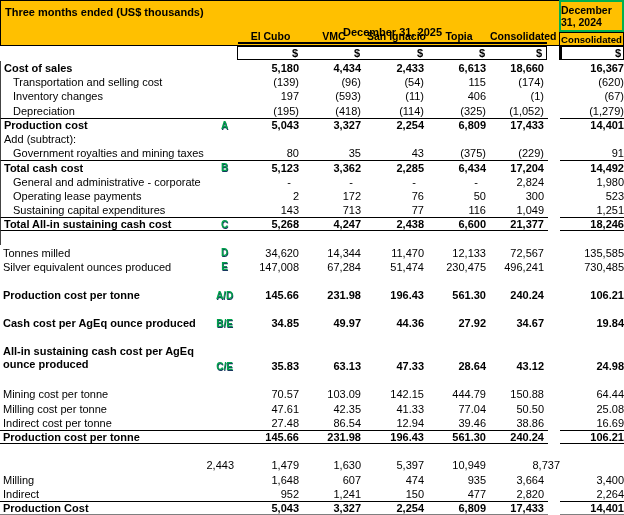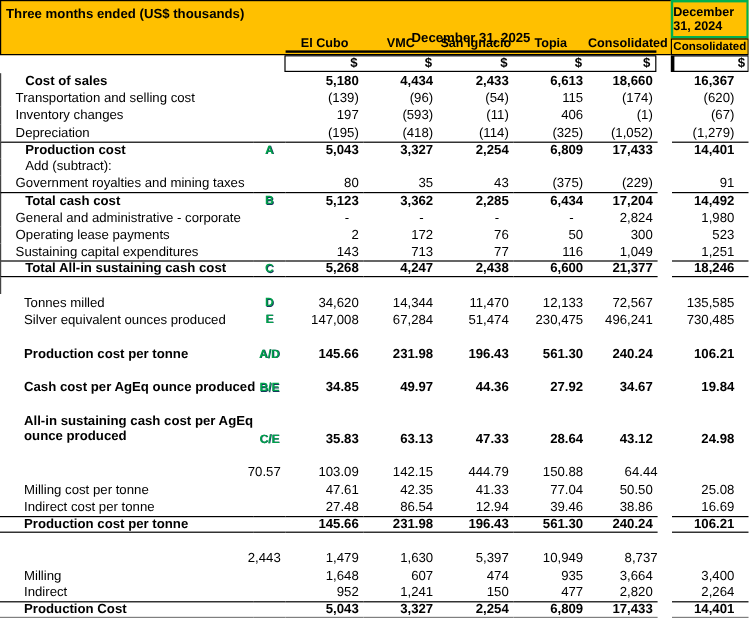--- a/index.html
+++ b/index.html
@@ -35,26 +35,26 @@
                background:#fff; border:1px solid #000; border-left:3px solid #000; box-sizing:border-box;
                display:flex; align-items:center; justify-content:flex-end; padding-right:2px;
                font-weight:700; font-size:11px; }
 
   
   .tbody { position:absolute; left:0; top:61px; width:624px; }
   .row { display:grid; grid-template-columns:211px 27px 65px 62px 63px 62px 58px 12px 64px;
          height:14.2px; box-sizing:border-box; font-size:11px; }
   .row.wrap2 { height:28.4px; }
   .cell { height:100%; display:flex; align-items:center; box-sizing:border-box; overflow:visible; }
-  .lbl { padding-left:20px; white-space:nowrap; }
+  .lbl { padding-left:3px; white-space:nowrap; }
   .lbl.indent { padding-left:12px; }
   .ref { justify-content:center; color:#00A14B; font-weight:700; font-size:10px;
          text-shadow:0.5px 0.5px 0 #17375E; }
   .val { justify-content:flex-end; padding-right:4px; }
-  .prior { justify-content:flex-end; padding-right:12px; }
+  .prior { justify-content:flex-end; padding-right:0; }
   .bold .lbl, .bold .val, .bold .prior { font-weight:700; }
   .bt .m, .bt .prior { border-top:1px solid #000; }
   .bb .m, .bb .prior { border-bottom:1px solid #000; }
   .tb .m, .tb .prior { border-bottom:3px solid #7F7F7F; }
   .le .lbl { border-left:1px solid #444; }
   .wrap2 .cell { align-items:flex-end; padding-bottom:2px; }
   .wrap2 .lbl { white-space:normal; line-height:13.5px; }
   .dash { padding-right:12px; }
 </style>
 </head>
@@ -323,20 +323,21 @@
         <div class="cell ref m"></div>
         <div class="cell val m"></div>
         <div class="cell val m"></div>
         <div class="cell val m"></div>
         <div class="cell val m"></div>
         <div class="cell val m"></div>
         <div class="cell gap"></div>
         <div class="cell prior"></div>
       </div>
       <div class="row">
+        <div class="cell lbl m">Mining cost per tonne</div>
         <div class="cell ref m"></div>
         <div class="cell val m">70.57</div>
         <div class="cell val m">103.09</div>
         <div class="cell val m">142.15</div>
         <div class="cell val m">444.79</div>
         <div class="cell val m">150.88</div>
         <div class="cell gap"></div>
         <div class="cell prior">64.44</div>
       </div>
       <div class="row">

